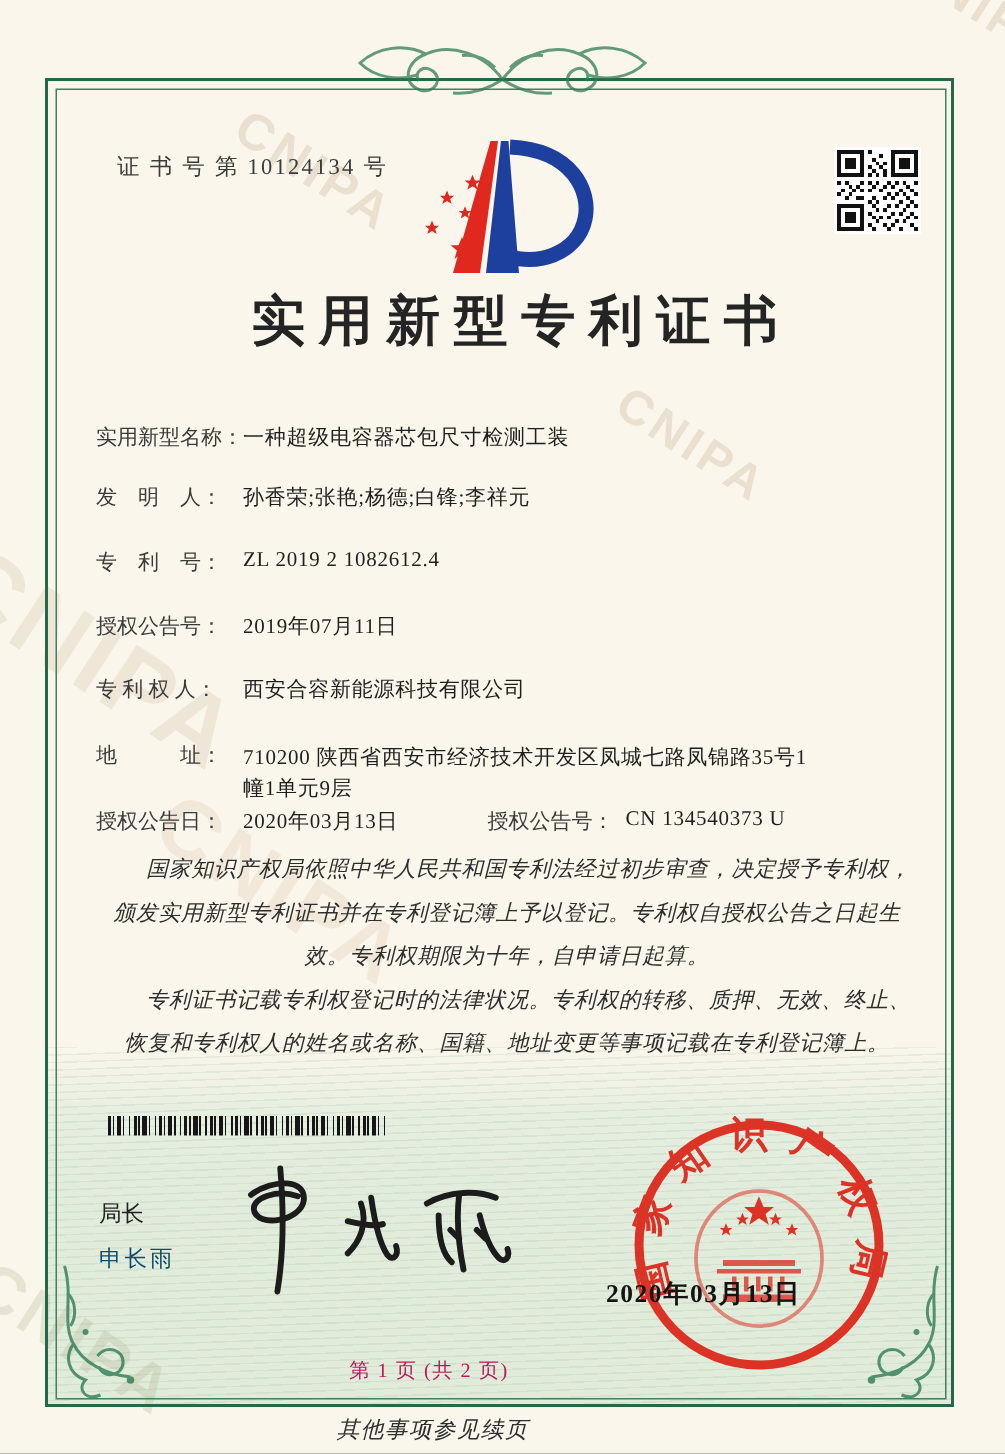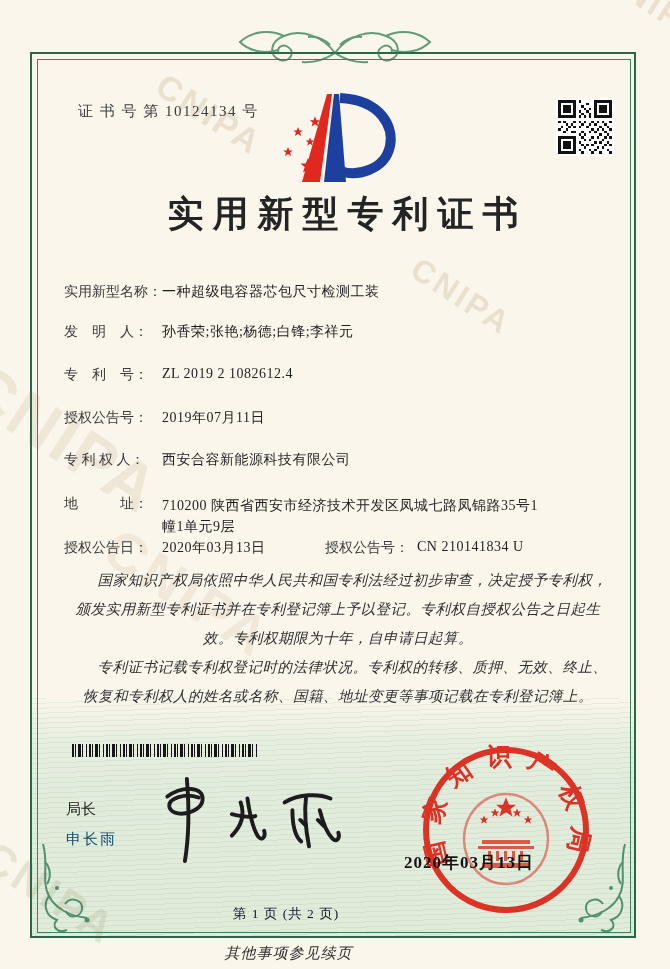--- a/index.html
+++ b/index.html
@@ -68,21 +68,21 @@
         font-family:Liberation Serif, serif;z-index:3;}
   .sig-name{position:absolute;left:66px;top:830px;font-size:15px;color:#0c4a6e;
         font-family:"Liberation Sans",sans-serif;z-index:3;letter-spacing:2px;}
   .signature{position:absolute;left:138px;top:772px;width:215px;height:95px;z-index:3;}
 
   .seal{position:absolute;left:420px;top:744px;width:172px;height:172px;z-index:4;}
   .seal-date{position:absolute;left:404px;top:851px;font-size:17px;font-weight:bold;
         color:#141414;letter-spacing:1px;z-index:5;}
 
   .page-info{position:absolute;left:30px;top:905px;width:512px;text-align:center;
-        font-size:13.5px;color:#0f172a;letter-spacing:1px;z-index:3;}
+        font-size:13.5px;color:#be185d;letter-spacing:1px;z-index:3;}
   .footer-note{position:absolute;left:0;top:944px;width:577px;text-align:center;
         font-size:15px;color:#2e2e2e;font-style:italic;letter-spacing:1px;z-index:3;}
 </style>
 </head>
 <body>
 
 <div id="page">
 
   <svg width="0" height="0" style="position:absolute" aria-hidden="true">
     <defs>
@@ -188,21 +188,21 @@
   <div class="row r5">
     <span class="lab">专 利 权 人：</span><span class="val">西安合容新能源科技有限公司</span>
   </div>
   <div class="row r6">
     <span class="lab">地　　　址：</span><span class="val">710200 陕西省西安市经济技术开发区凤城七路凤锦路35号1幢1单元9层</span>
   </div>
   <div class="row r7">
     <span class="lab">授权公告日：</span><span class="val">2020年03月13日</span>
   </div>
   <div class="row r7 r7b">
-    <span class="lab">授权公告号：</span><span class="val">CN 210141834 U</span>
+    <span class="lab">授权公告号：</span><span class="val">CN 134540373 U</span>
   </div>
 
   <div class="paras">
     <p>国家知识产权局依照中华人民共和国专利法经过初步审查，决定授予专利权，颁发实用新型专利证书并在专利登记簿上予以登记。专利权自授权公告之日起生效。专利权期限为十年，自申请日起算。</p>
     <p>专利证书记载专利权登记时的法律状况。专利权的转移、质押、无效、终止、恢复和专利权人的姓名或名称、国籍、地址变更等事项记载在专利登记簿上。</p>
   </div>
 
   <div class="barcode"></div>
 
   <div class="sig-title">局长</div>

